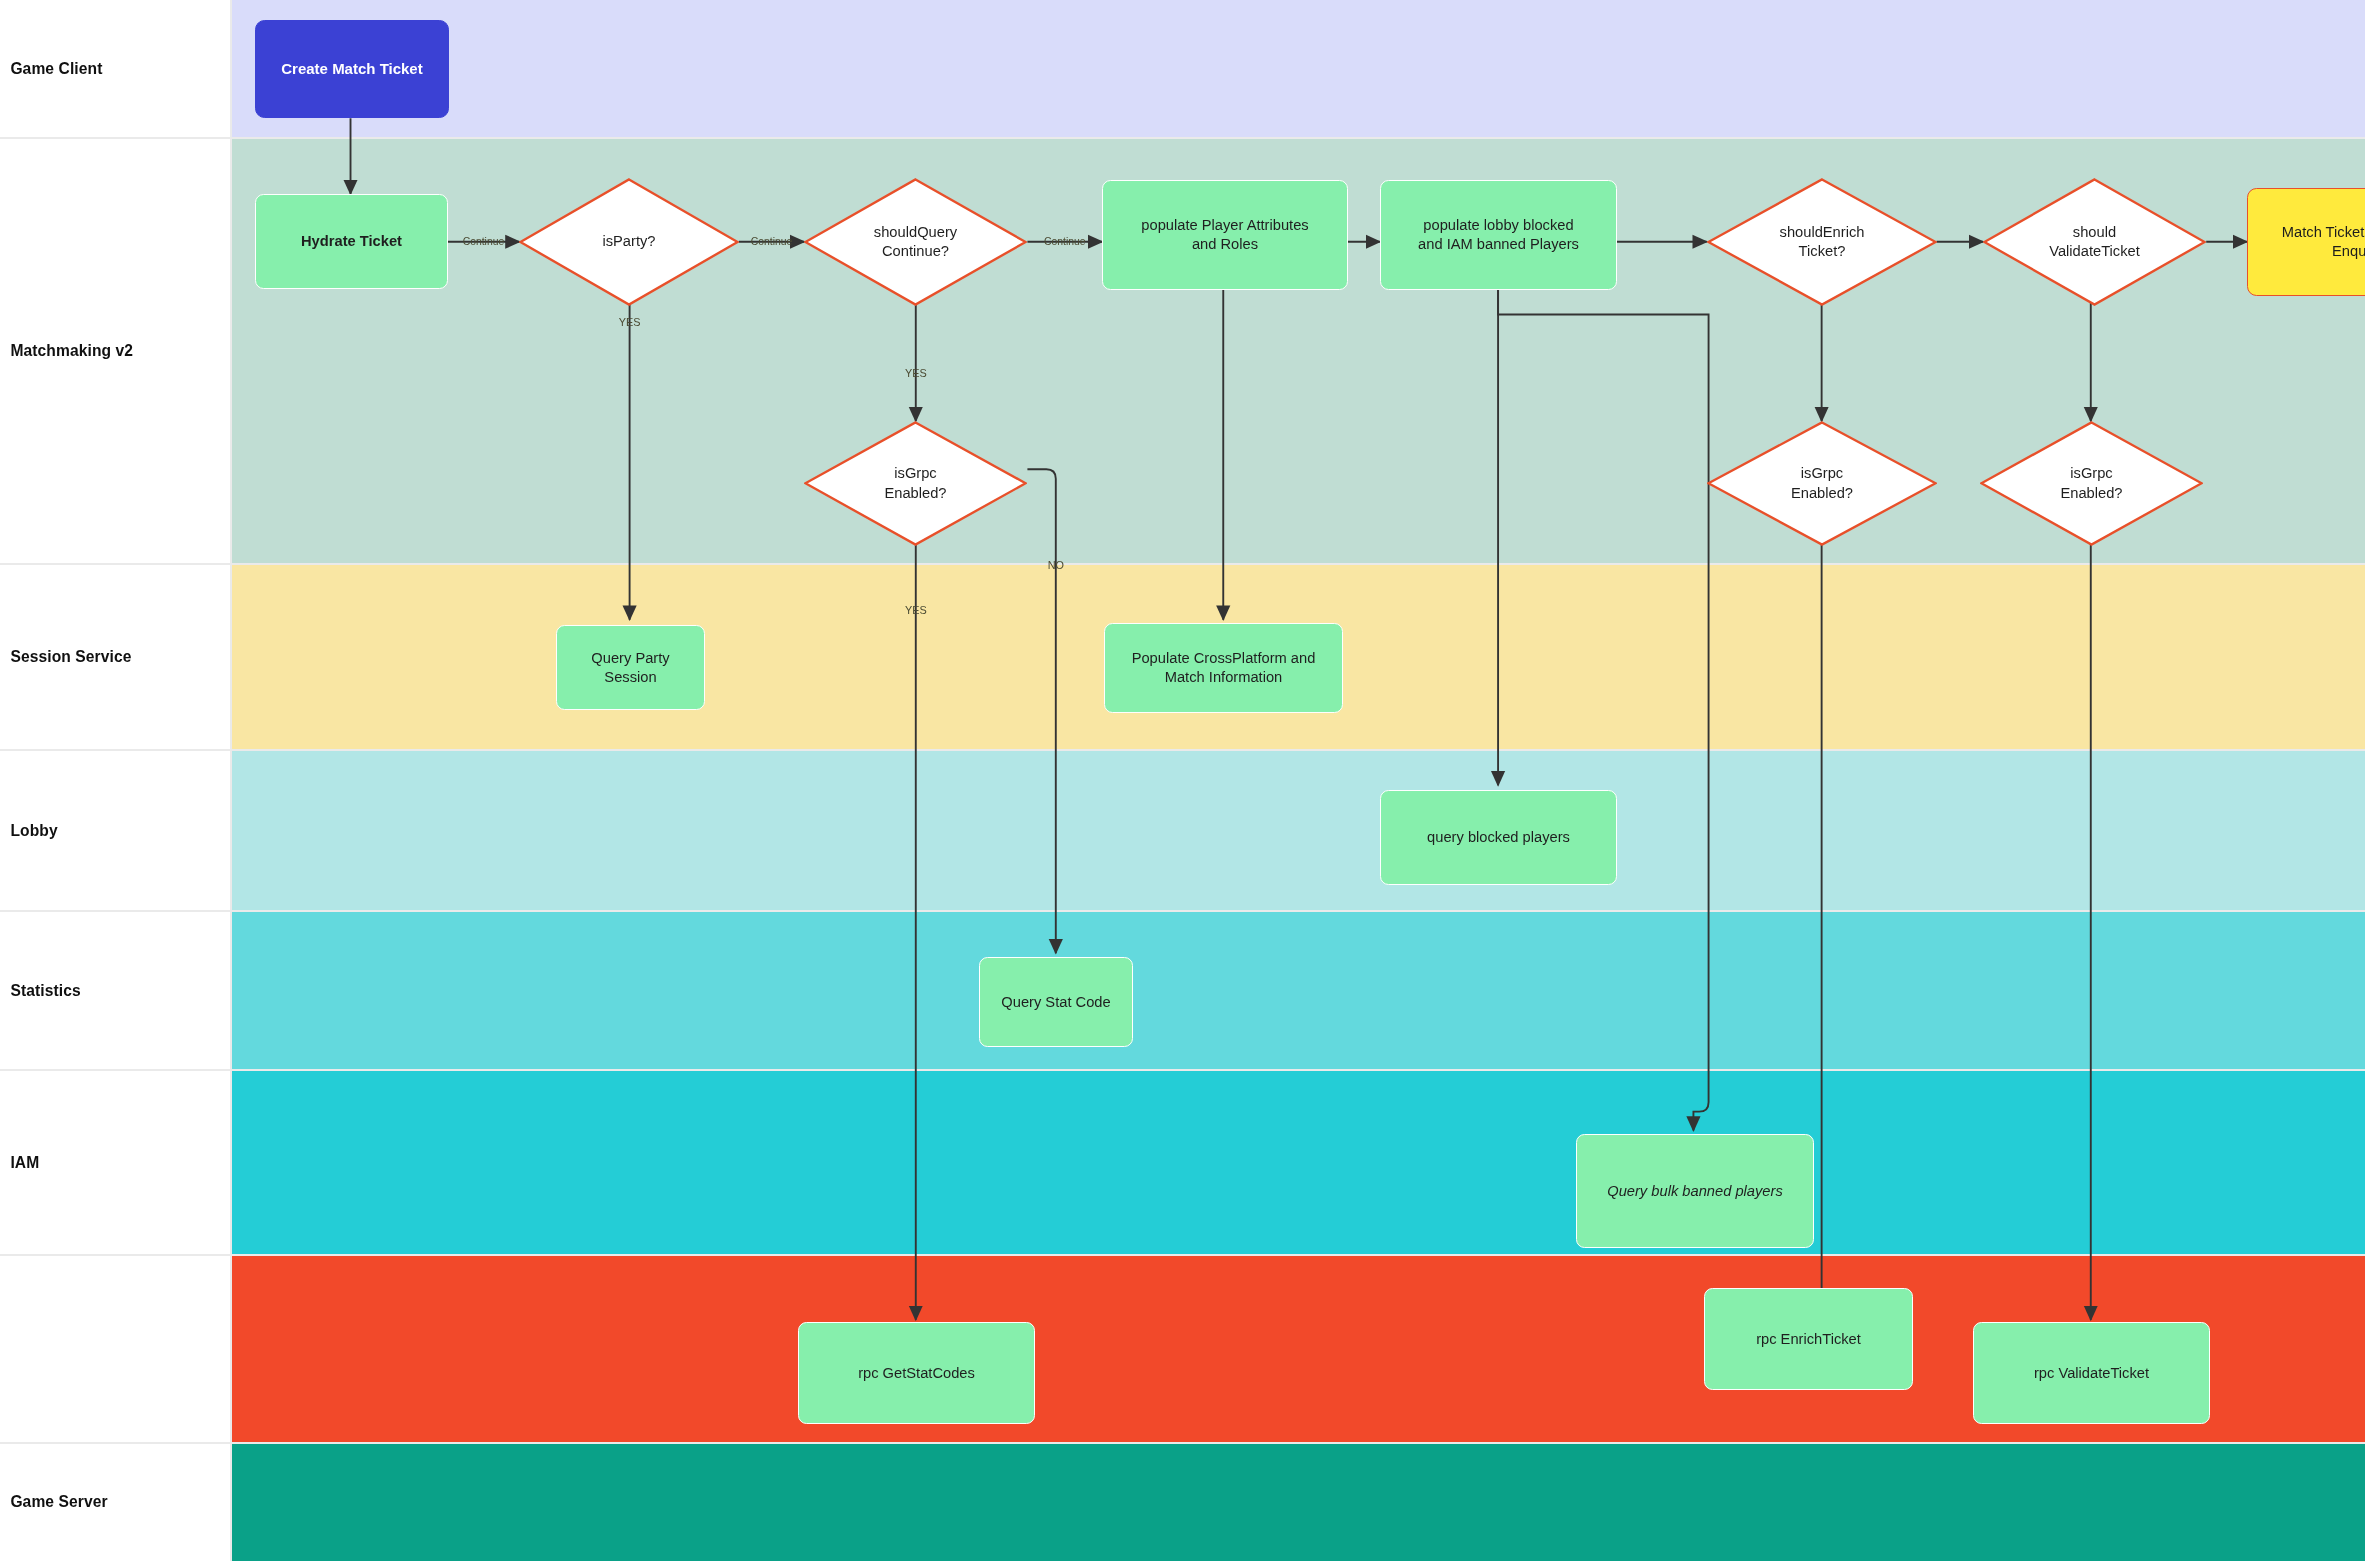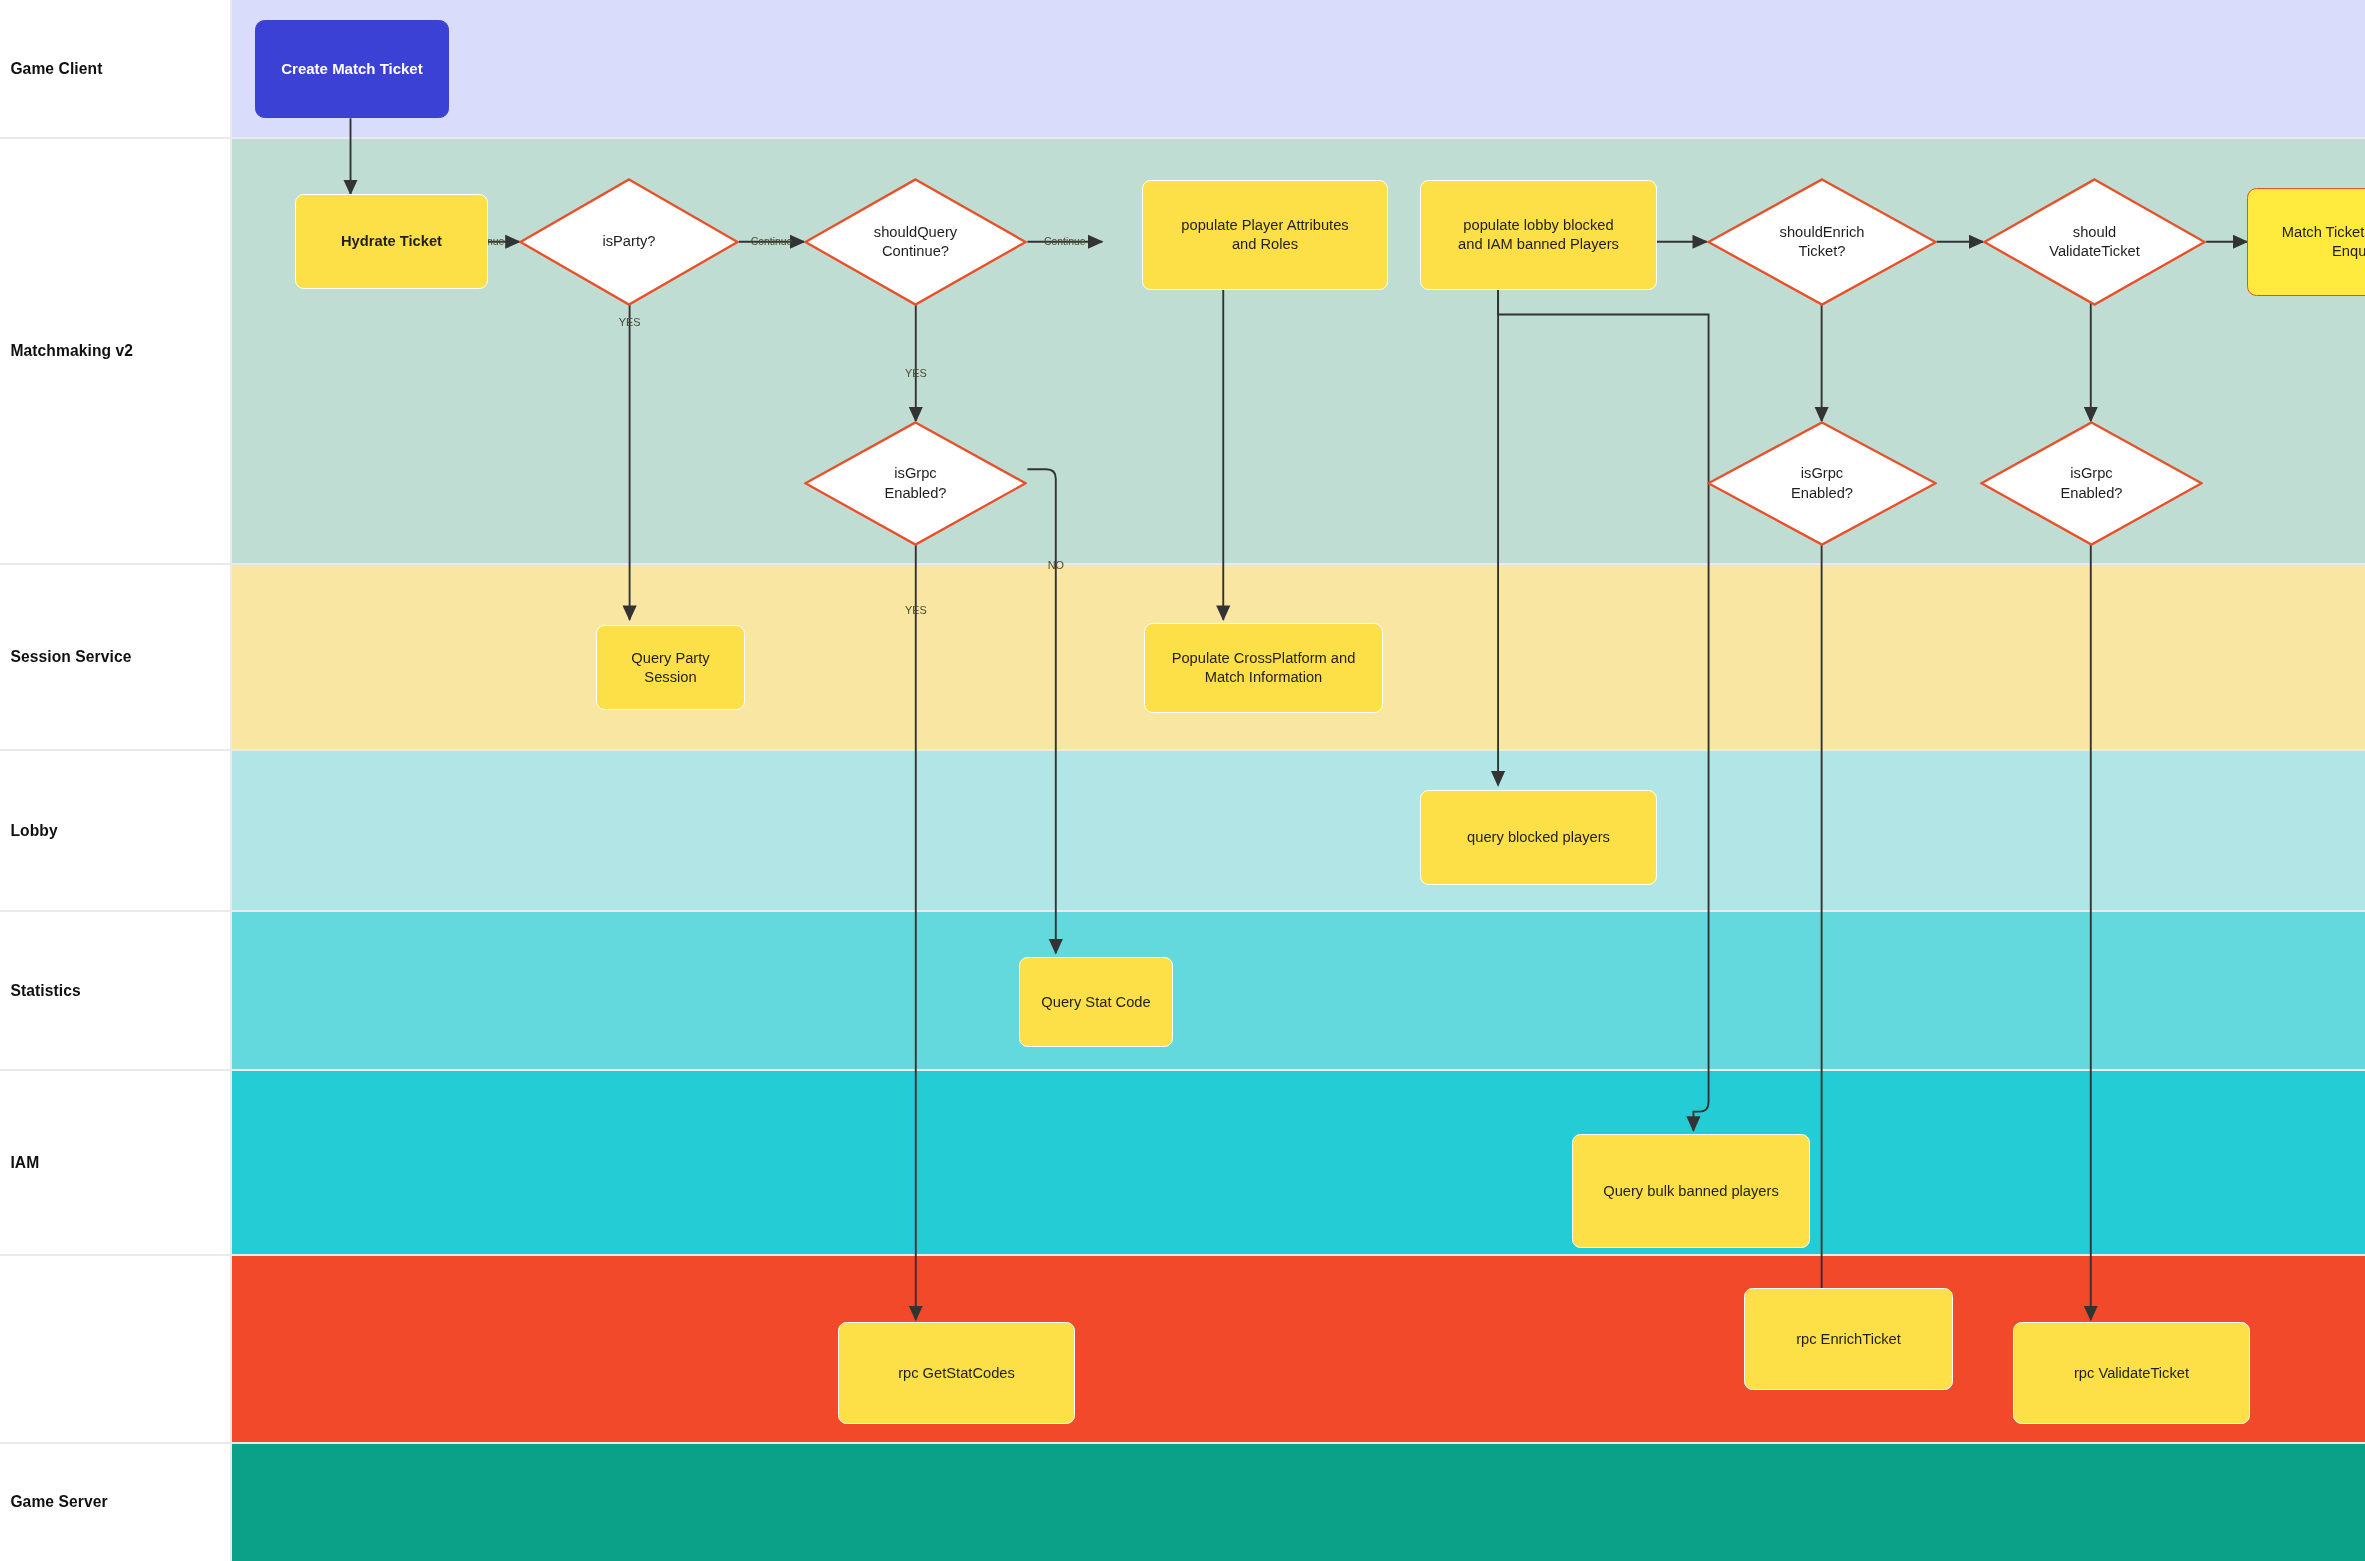--- a/index.html
+++ b/index.html
@@ -43,24 +43,23 @@
   .edgelabel.small{font-size:23px;}
   
   .node{
     position:absolute;z-index:8;box-sizing:border-box;
     display:flex;align-items:center;justify-content:center;
     text-align:center;
     font-family:"Liberation Sans", sans-serif;
   }
   .node .lbl{display:block;line-height:1.28;padding:1.9px 6.6px;}
   .proc{
-    background:#fde047;border:0.9px solid #ffffff;border-radius:8.5px;
+    background:#86efac;border:0.9px solid #ffffff;border-radius:8.5px;
     color:#1f1f1f;font-size:14.7px;
     box-shadow:0 0 0 0 rgba(0,0,0,0);
-    margin-left:40px;
   }
   .start{
     background:#3b41d4;border:1.4px solid #3b41d4;border-radius:9.5px;
     color:#ffffff;font-size:15px;font-weight:bold;
   }
   .endnode{
     background:#ffea3d;border:1.9px solid #e8502a;border-radius:9.5px;
     color:#1d1d1d;font-size:14.7px;
   }
   .decision{background:transparent;}
@@ -282,21 +281,21 @@
   </div>
 
   <div class="node proc" style="left:1380px;top:790px;width:237px;height:95px;">
     <span class="lbl">query blocked players</span>
   </div>
 
   <div class="node proc" style="left:979px;top:957px;width:154px;height:90px;">
     <span class="lbl">Query Stat Code</span>
   </div>
 
-  <div class="node proc" style="left:1532px;top:1134px;width:238px;height:114px;">
+  <div class="node proc" style="left:1576px;top:1134px;width:238px;height:114px;font-style:italic;">
     <span class="lbl">Query bulk banned players</span>
   </div>
 
   <div class="node proc" style="left:798px;top:1322px;width:237px;height:102px;align-items:center;">
     <span class="lbl">rpc GetStatCodes</span>
   </div>
 
   <div class="node proc" style="left:1704px;top:1288px;width:209px;height:102px;">
     <span class="lbl">rpc EnrichTicket</span>
   </div>

